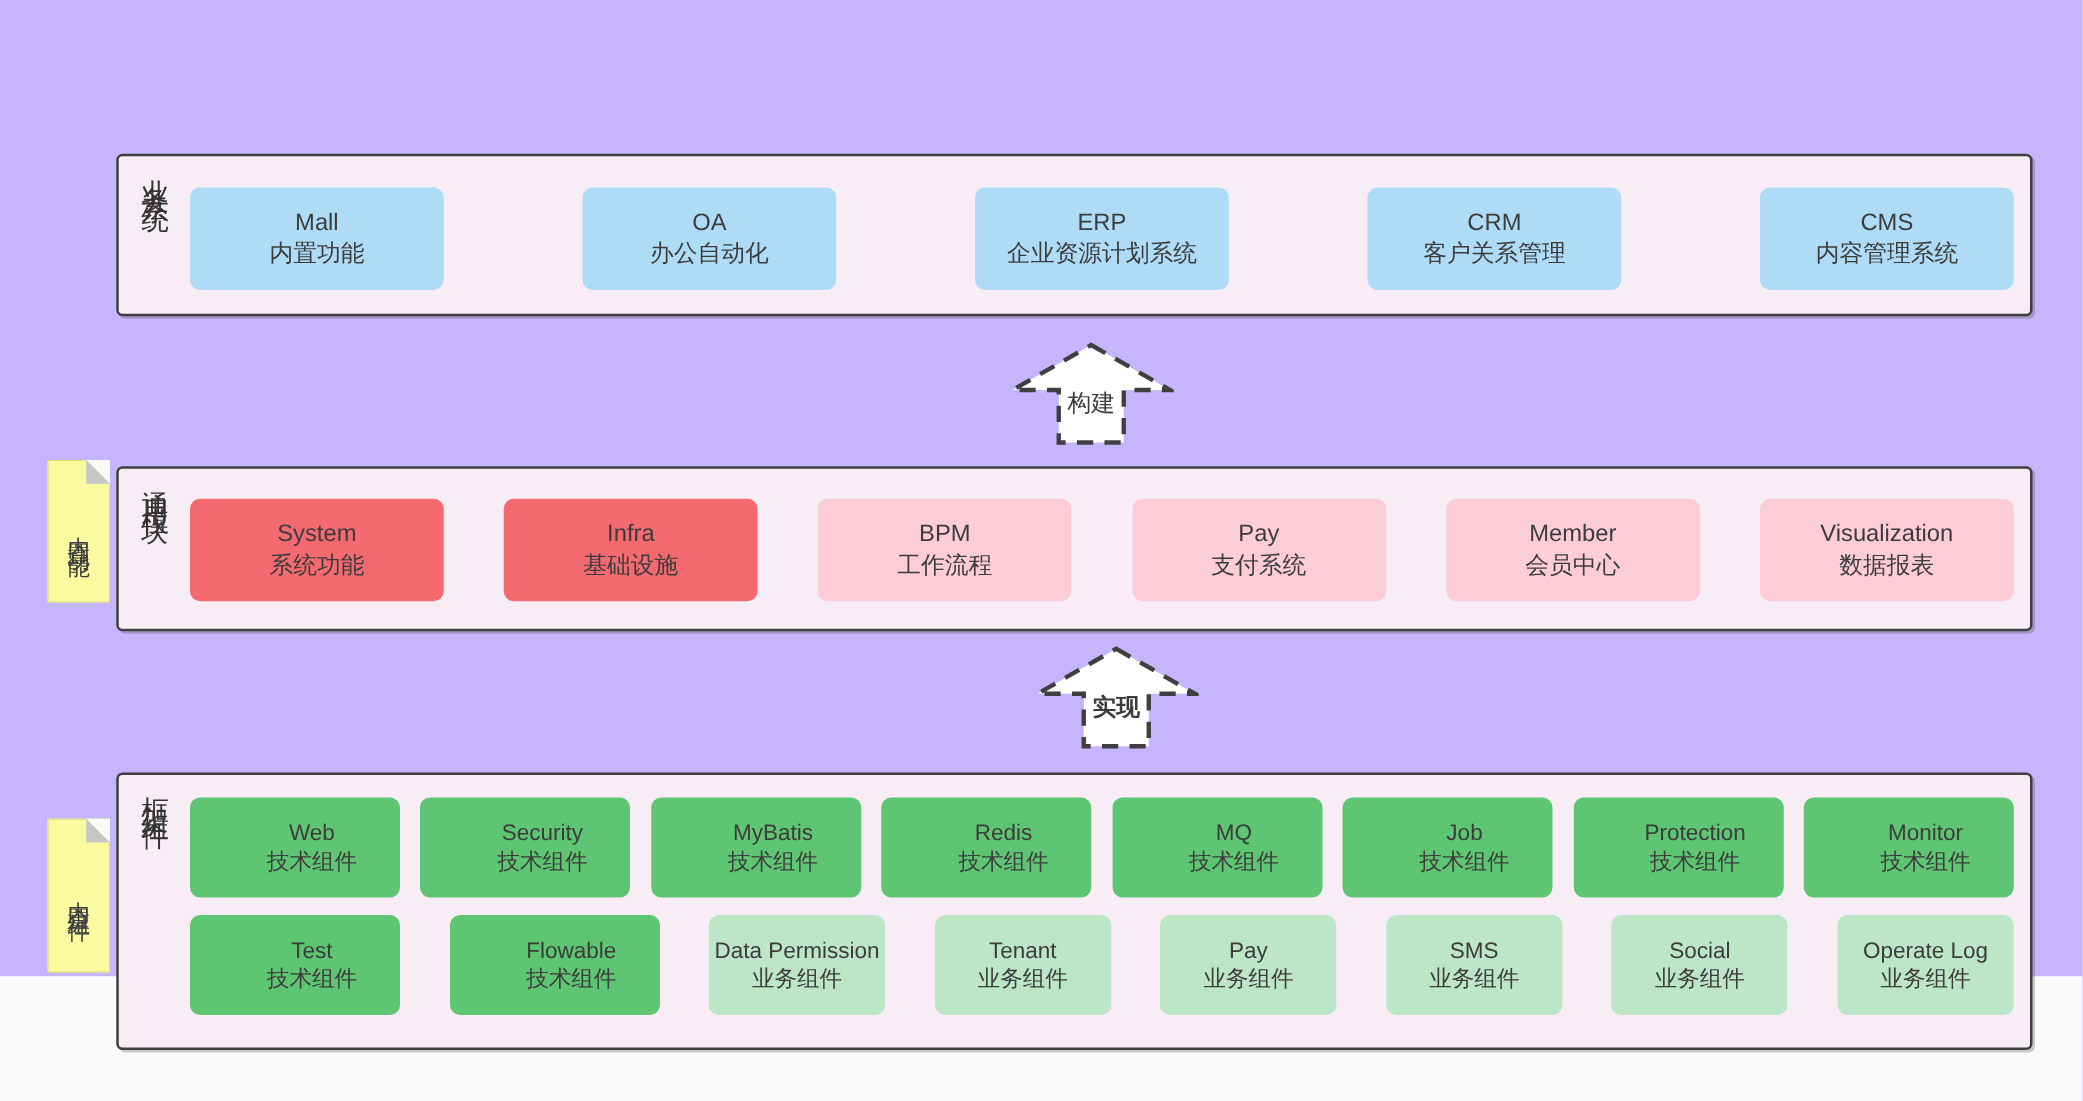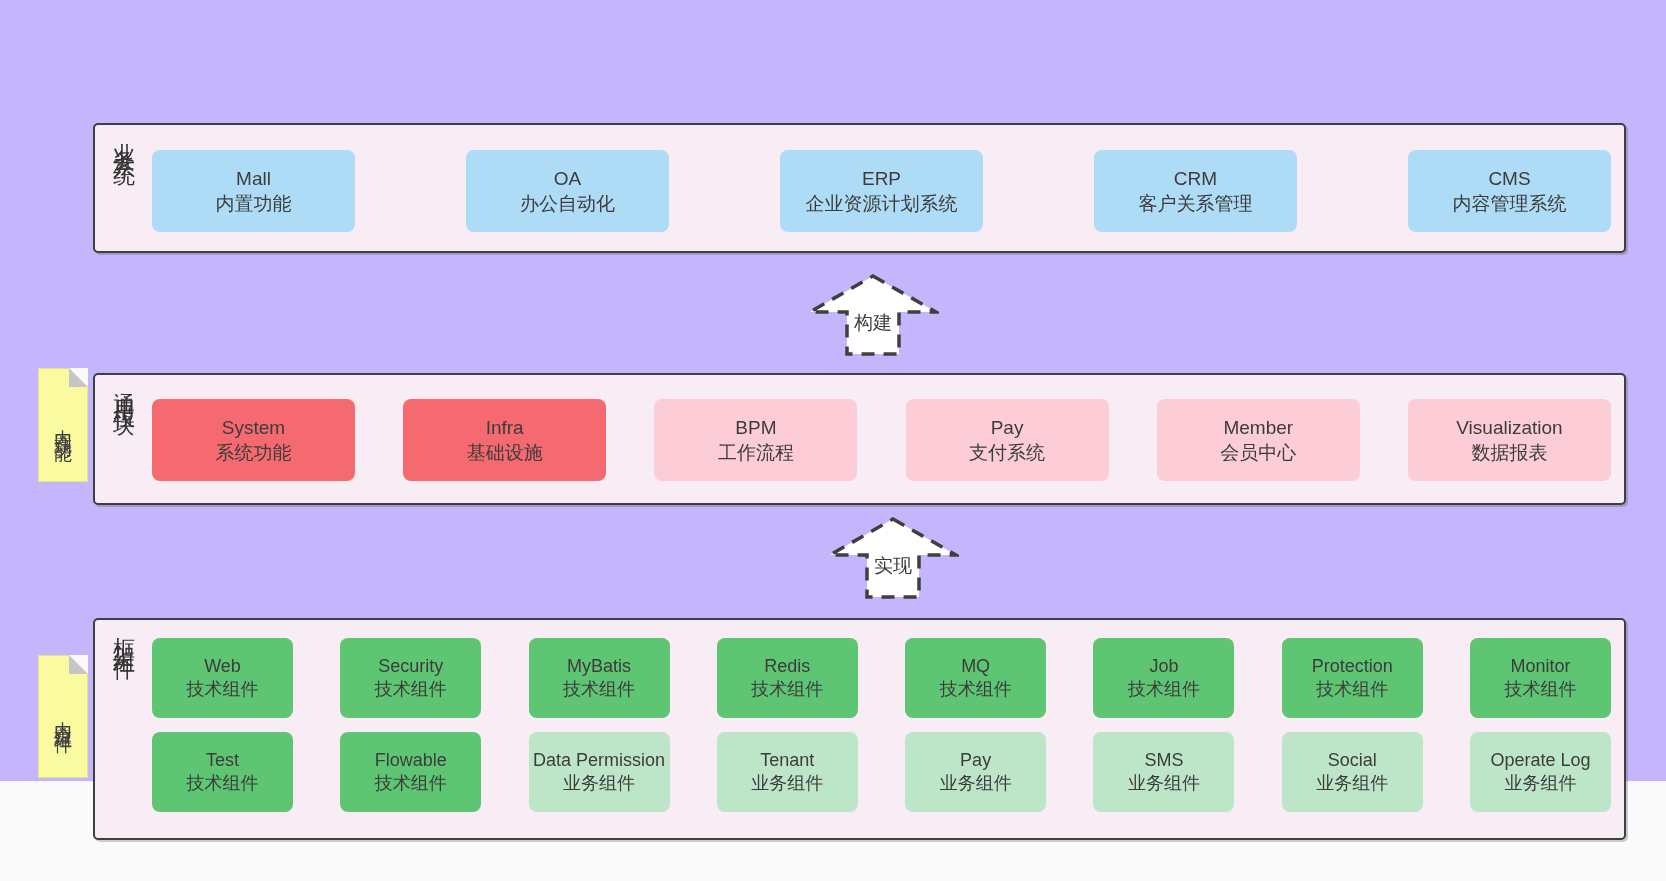--- a/index.html
+++ b/index.html
@@ -48,21 +48,21 @@
     text-align:center;border-radius:8px;
     line-height:1.32;font-size:19px;color:#3c3c3c;
   }
   .box .en{display:block;}
   .box .zh{display:block;}
   .box-wide{width:203px;height:82px;}
   .box-sm{width:141px;height:80px;font-size:18px;line-height:1.3;}
   .b-blue{background:#aedcf6;}
   .b-red{background:#f56a70;}
   .b-pink{background:#fccdd7;}
-  .b-green{background:#5ec573;}
+  .b-green{background:#5ec573;padding-left:27px;}
   .b-lgreen{background:#bde6c8;justify-content:center;}
 
   
   .note{
     position:absolute;left:38px;width:50px;
     background:#fafaa1;
     border:1px solid #e3e382;
     box-sizing:border-box;
     display:flex;align-items:center;justify-content:center;
     writing-mode:vertical-rl;text-orientation:upright;
@@ -73,21 +73,21 @@
     content:"";position:absolute;top:-1px;right:-1px;width:0;height:0;
     border-style:solid;border-width:0 19px 19px 0;
     border-color:#fafafa #fafafa #c6c6c6 #c6c6c6;
   }
   .note-modules{top:368px;height:114px;}
   .note-components{top:655px;height:123px;}
 
   
   .arrow{position:absolute;width:132px;height:84px;}
   .arrow-build{left:807px;top:273px;}
-  .arrow-impl{left:827px;top:516px;}
+  .arrow-impl{left:827px;top:516px;font-weight:bold;}
   .arrow svg{display:block;width:100%;height:100%;}
   .arrow text{
     font-family:"Liberation Sans","DejaVu Sans",sans-serif;
     font-size:19px;fill:#3c3c3c;
   }
 </style>
 </head>
 <body>
 
 <div class="stage">

